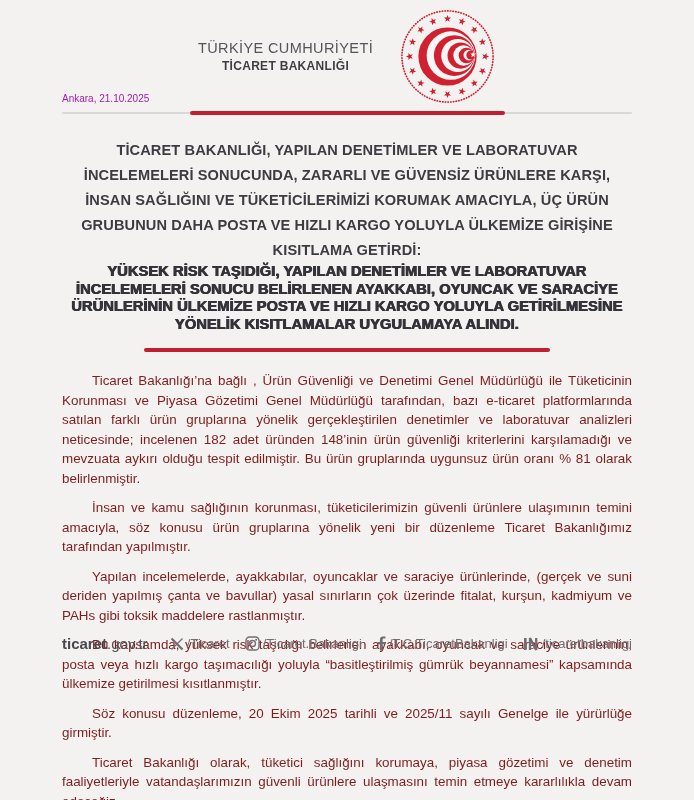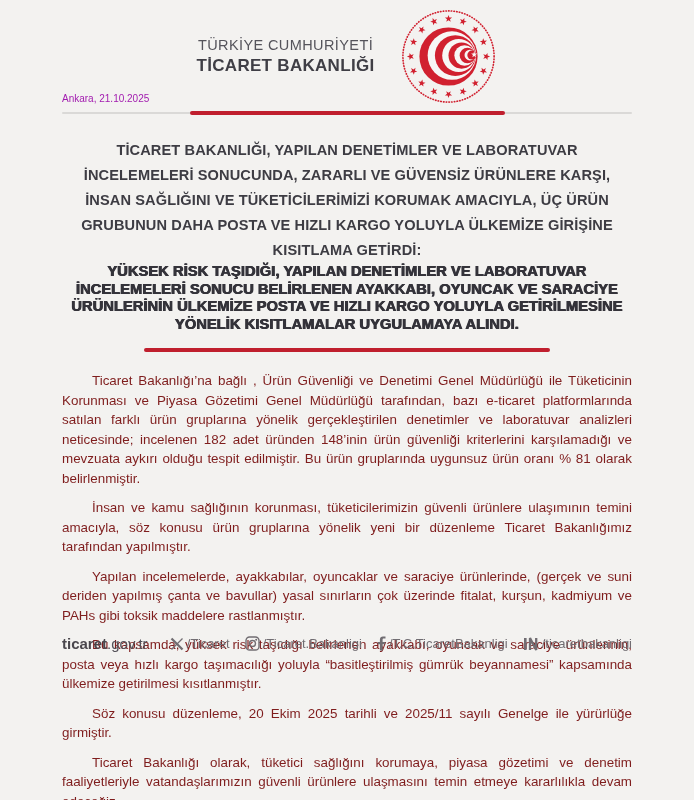--- a/index.html
+++ b/index.html
@@ -8,21 +8,21 @@
     background:var(--page_bg,#f3f2f0);
     font-family:"Liberation Sans", sans-serif;
     -webkit-font-smoothing:antialiased;
   }
   .page{position:relative;box-sizing:border-box;width:694px;height:664px;padding:0 62px;}
 
   
   .masthead{display:flex;align-items:center;justify-content:center;gap:26px;padding-top:8px;}
   .title-block{text-align:center;white-space:nowrap;}
   .title-line1{font-size:14.5px;font-weight:400;letter-spacing:.4px;color:#55545b;}
-  .title-line2{font-size:17px;font-weight:700;letter-spacing:.3px;margin-top:3px;color:#3f3e45;}
+  .title-line2{font-size:12px;font-weight:700;letter-spacing:.3px;margin-top:3px;color:#3f3e45;}
   .logo-wrap{flex:0 0 auto;line-height:0;}
 
   
   .dateline{margin-top:-12px;font-size:10px;color:#a21caf;}
   .rule{position:relative;margin-top:7px;height:4px;}
   .rule .gray{position:absolute;left:0;right:0;top:1px;height:2px;background:#dad9d7;border-radius:2px;}
   .rule .red{position:absolute;left:128px;width:315px;top:0;height:4px;background:var(--brand_red,#c01f2e);border-radius:2px;}
 
   
   .headline-primary{

